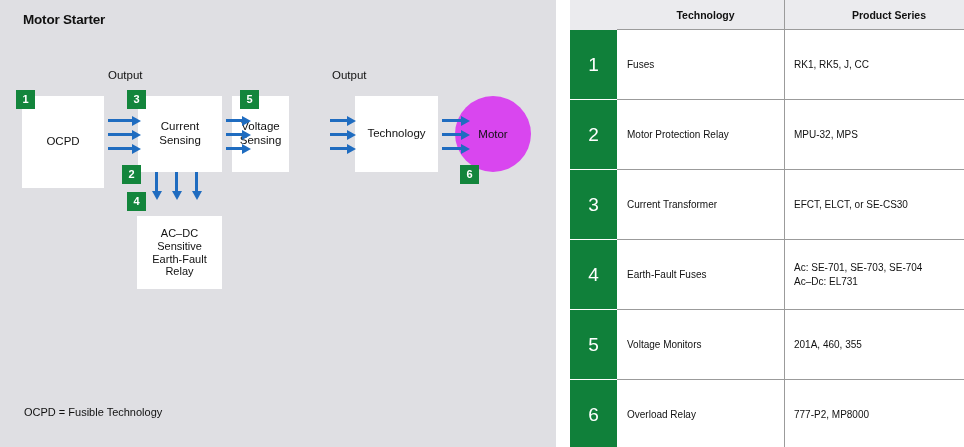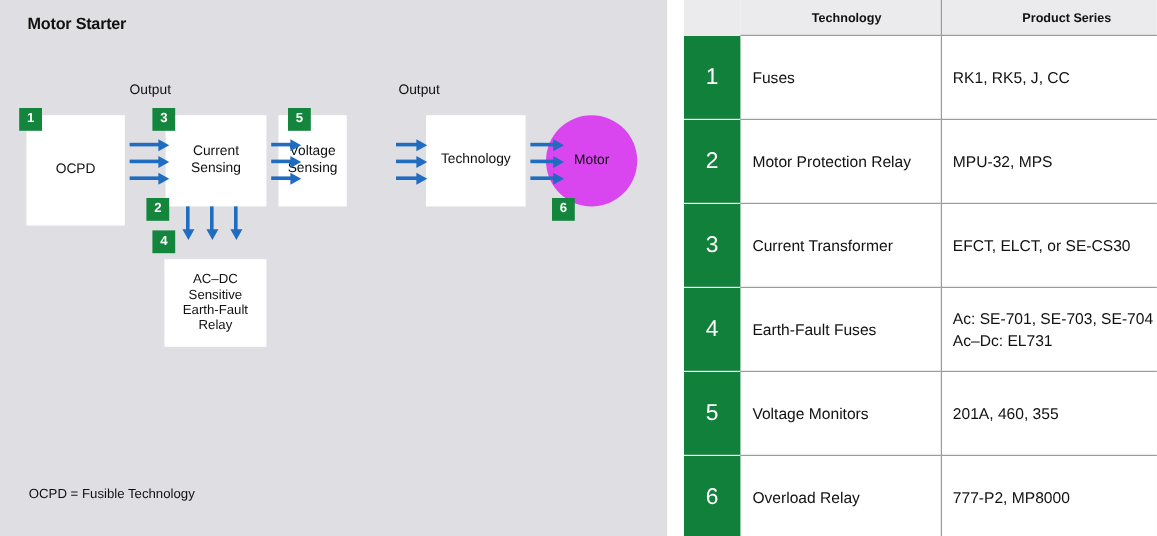--- a/index.html
+++ b/index.html
@@ -113,21 +113,21 @@
     background:#ebebee;
     font-size:10.5px;font-weight:bold;color:#111;
     text-align:center;height:29px;padding:0 0 0 10px;
     border:none;
     vertical-align:middle;
   }
   #spec-table th.num-head{background:#ebebee;width:47px;padding:0;}
   #spec-table th.tech-head{width:157px;}
   #spec-table th.prod-head{width:190px;border-left:1px solid #9b9b9b;padding-left:9px;}
   #spec-table td{
-    height:69px;font-size:13px;color:#111;
+    height:69px;font-size:10px;color:#111;
     border-top:1px solid #9b9b9b;
     vertical-align:middle;
     padding:0 0 0 10px;
     line-height:1.35;
   }
   #spec-table td.num-cell{
     background:#10803a;color:#ffffff;
     font-size:19px;font-weight:normal;
     text-align:center;padding:0;width:47px;
     border-top:1px solid #ffffff;

